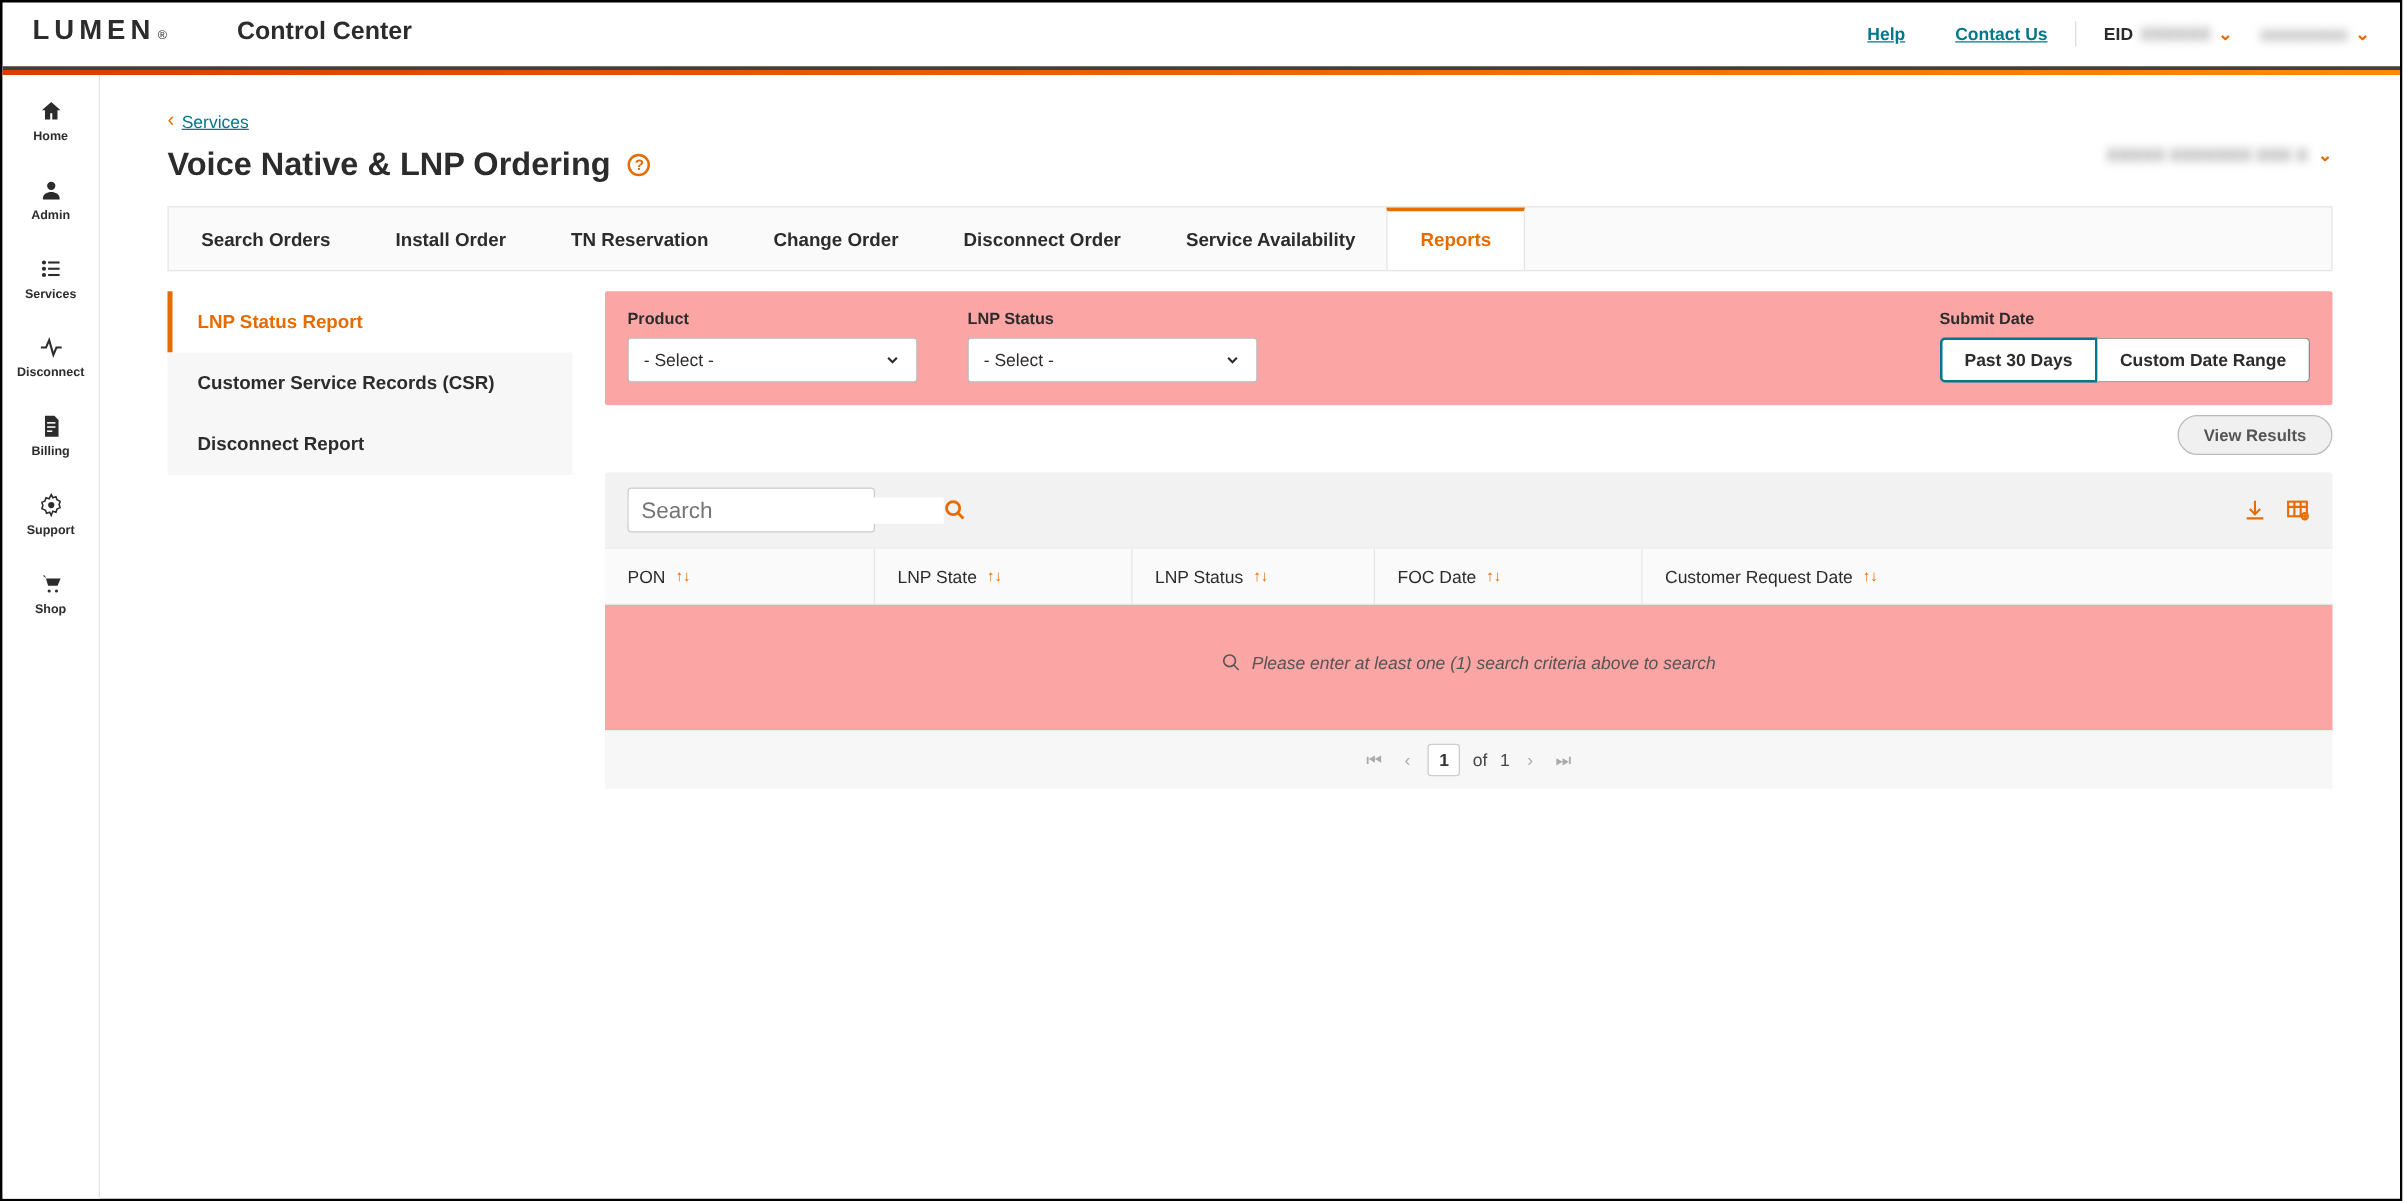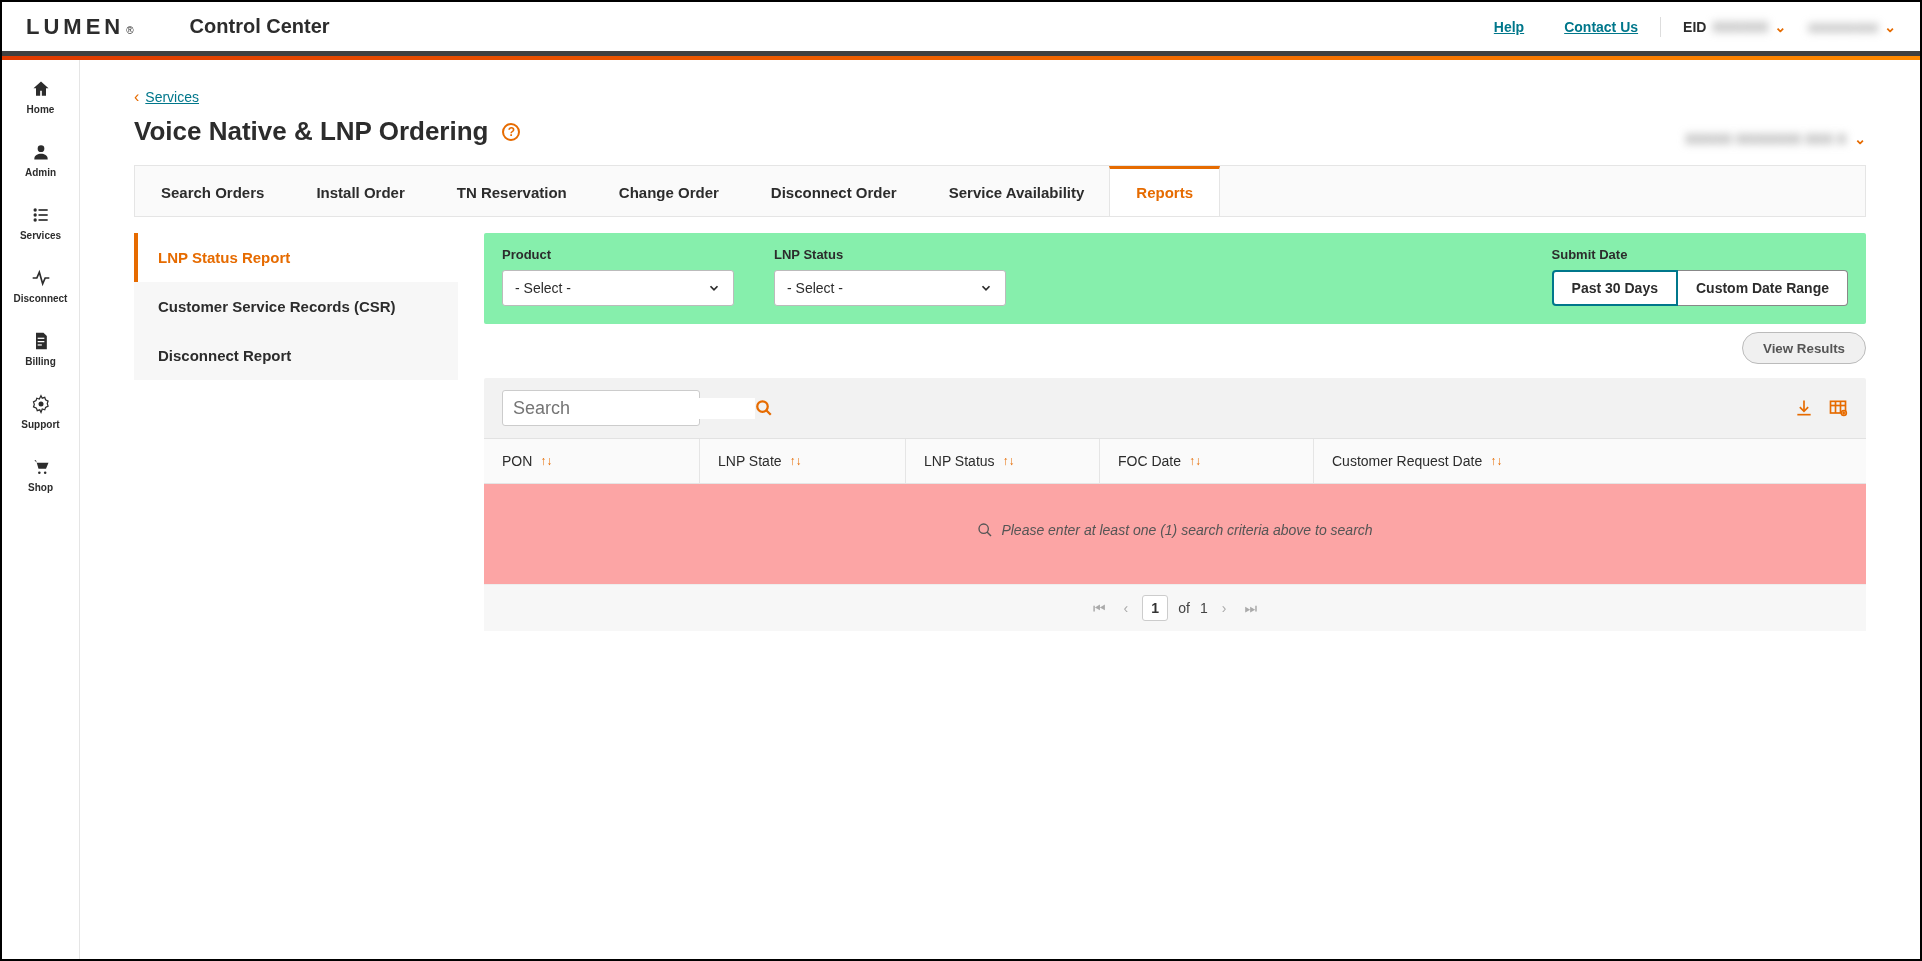--- a/index.html
+++ b/index.html
@@ -1,20 +1,20 @@
 <!DOCTYPE html>
 <html><head>
   <meta charset="utf-8">
   <style>
     * { margin: 0; padding: 0; box-sizing: border-box; }
     body { font-family: Arial, Helvetica, sans-serif; font-size: 14px; color: #2c2c2c; background: #fff; }
     .app { border: 2px solid #000; width: 1922px; height: 961px; display: flex; flex-direction: column; overflow: hidden; }
 
     
-    .top-header { display: flex; align-items: center; height: 54px; padding: 16px 24px; border-bottom: 5px solid #404040; }
+    .top-header { display: flex; align-items: flex-end; height: 54px; padding: 16px 24px; border-bottom: 3px solid #404040; }
     .logo-wrap { display: flex; align-items: baseline; }
     .logo { font-size: 22px; font-weight: 700; letter-spacing: 4px; font-family: Arial, sans-serif; }
     .logo-reg { font-size: 10px; vertical-align: super; margin-left: 2px; }
     .product-name { margin-left: 56px; font-size: 20px; font-weight: 700; color: #2c2c2c; }
     .top-right { margin-left: auto; display: flex; align-items: center; gap: 22px; }
     .top-link { color: #00778b; font-weight: 700; text-decoration: underline; cursor: pointer; margin-left: 18px; }
     .top-sep { width: 1px; height: 20px; background: #ddd; }
     .eid-block { display: flex; align-items: center; gap: 6px; font-weight: 700; }
     .blurred { filter: blur(4px); color: #888; }
     .chevdown { color: #e66b00; }
@@ -31,39 +31,39 @@
     .nav-icon { width: 22px; height: 22px; display: flex; align-items: center; justify-content: center; }
     .nav-label { font-size: 10px; font-weight: 700; }
 
     
     .main { flex: 1; padding: 28px 54px 28px 54px; overflow: auto; }
 
     .breadcrumb { display: flex; align-items: center; gap: 6px; margin-bottom: 10px; }
     .breadcrumb .crumb-link { color: #00778b; text-decoration: underline; cursor: pointer; font-size: 14px; }
     .breadcrumb .crumb-chev { color: #e66b00; font-size: 16px; }
 
-    .title-row { display: flex; align-items: flex-end; justify-content: space-between; margin-bottom: 18px; gap: 26px; }
+    .title-row { display: flex; align-items: flex-start; justify-content: space-between; margin-bottom: 18px; gap: 26px; }
     .title-left { display: flex; align-items: center; gap: 14px; }
     .page-title { font-size: 26px; font-weight: 800; }
     .help-circle { width: 18px; height: 18px; border: 2px solid #e66b00; border-radius: 50%; display: flex; align-items: center; justify-content: center; color: #e66b00; font-size: 12px; font-weight: 700; cursor: pointer; }
     .acct-selector { display: flex; align-items: center; gap: 8px; font-weight: 700; }
 
     
     .tabs { display: flex; border: 1px solid #e5e5e5; background: #fafafa; height: 52px; align-items: stretch; margin-bottom: 0; }
     .tab { padding: 0 26px; display: flex; align-items: center; font-size: 15px; font-weight: 700; color: #2c2c2c; cursor: pointer; border-top: 3px solid transparent; }
     .tab.active { background: #fff; border-top: 3px solid #e66b00; color: #e66b00; border-left: 1px solid #e5e5e5; border-right: 1px solid #e5e5e5; margin-left: -1px; margin-right: -1px; }
 
     
     .content-row { display: flex; gap: 26px; margin-top: 16px; }
     .sub-nav { width: 324px; }
     .sub-nav-item { padding: 16px 20px; font-weight: 700; font-size: 15px; cursor: pointer; background: #f7f7f7; border-left: 4px solid transparent; }
     .sub-nav-item.active { color: #e66b00; border-left-color: #e66b00; background: #fff; }
 
     .panel { flex: 1; }
-    .filter-bar { background: #86efac; padding: 14px 18px 18px 18px; display: flex; gap: 40px; align-items: flex-start; border-radius: 2px; }
+    .filter-bar { background: #fca5a5; padding: 14px 18px 18px 18px; display: flex; gap: 40px; align-items: flex-start; border-radius: 2px; }
     .filter-col { display: flex; flex-direction: column; gap: 8px; }
     .filter-label { font-size: 13px; font-weight: 700; }
     .select-box { width: 232px; height: 36px; border: 1px solid #bbb; background: #fff; border-radius: 3px; display: flex; align-items: center; padding: 0 12px; justify-content: space-between; cursor: pointer; font-size: 14px; }
     .toggle-group { display: flex; }
     .toggle-btn { height: 36px; padding: 0 18px; border: 1px solid #888; background: #fff; font-size: 14px; font-weight: 600; display: flex; align-items: center; cursor: pointer; }
     .toggle-btn.active { border: 2px solid #00778b; color: #2c2c2c; }
     .toggle-btn:first-child { border-top-left-radius: 4px; border-bottom-left-radius: 4px; }
     .toggle-btn:last-child { border-top-right-radius: 4px; border-bottom-right-radius: 4px; border-left: none; }
     .toggle-btn.active + .toggle-btn { border-left: none; }
 

